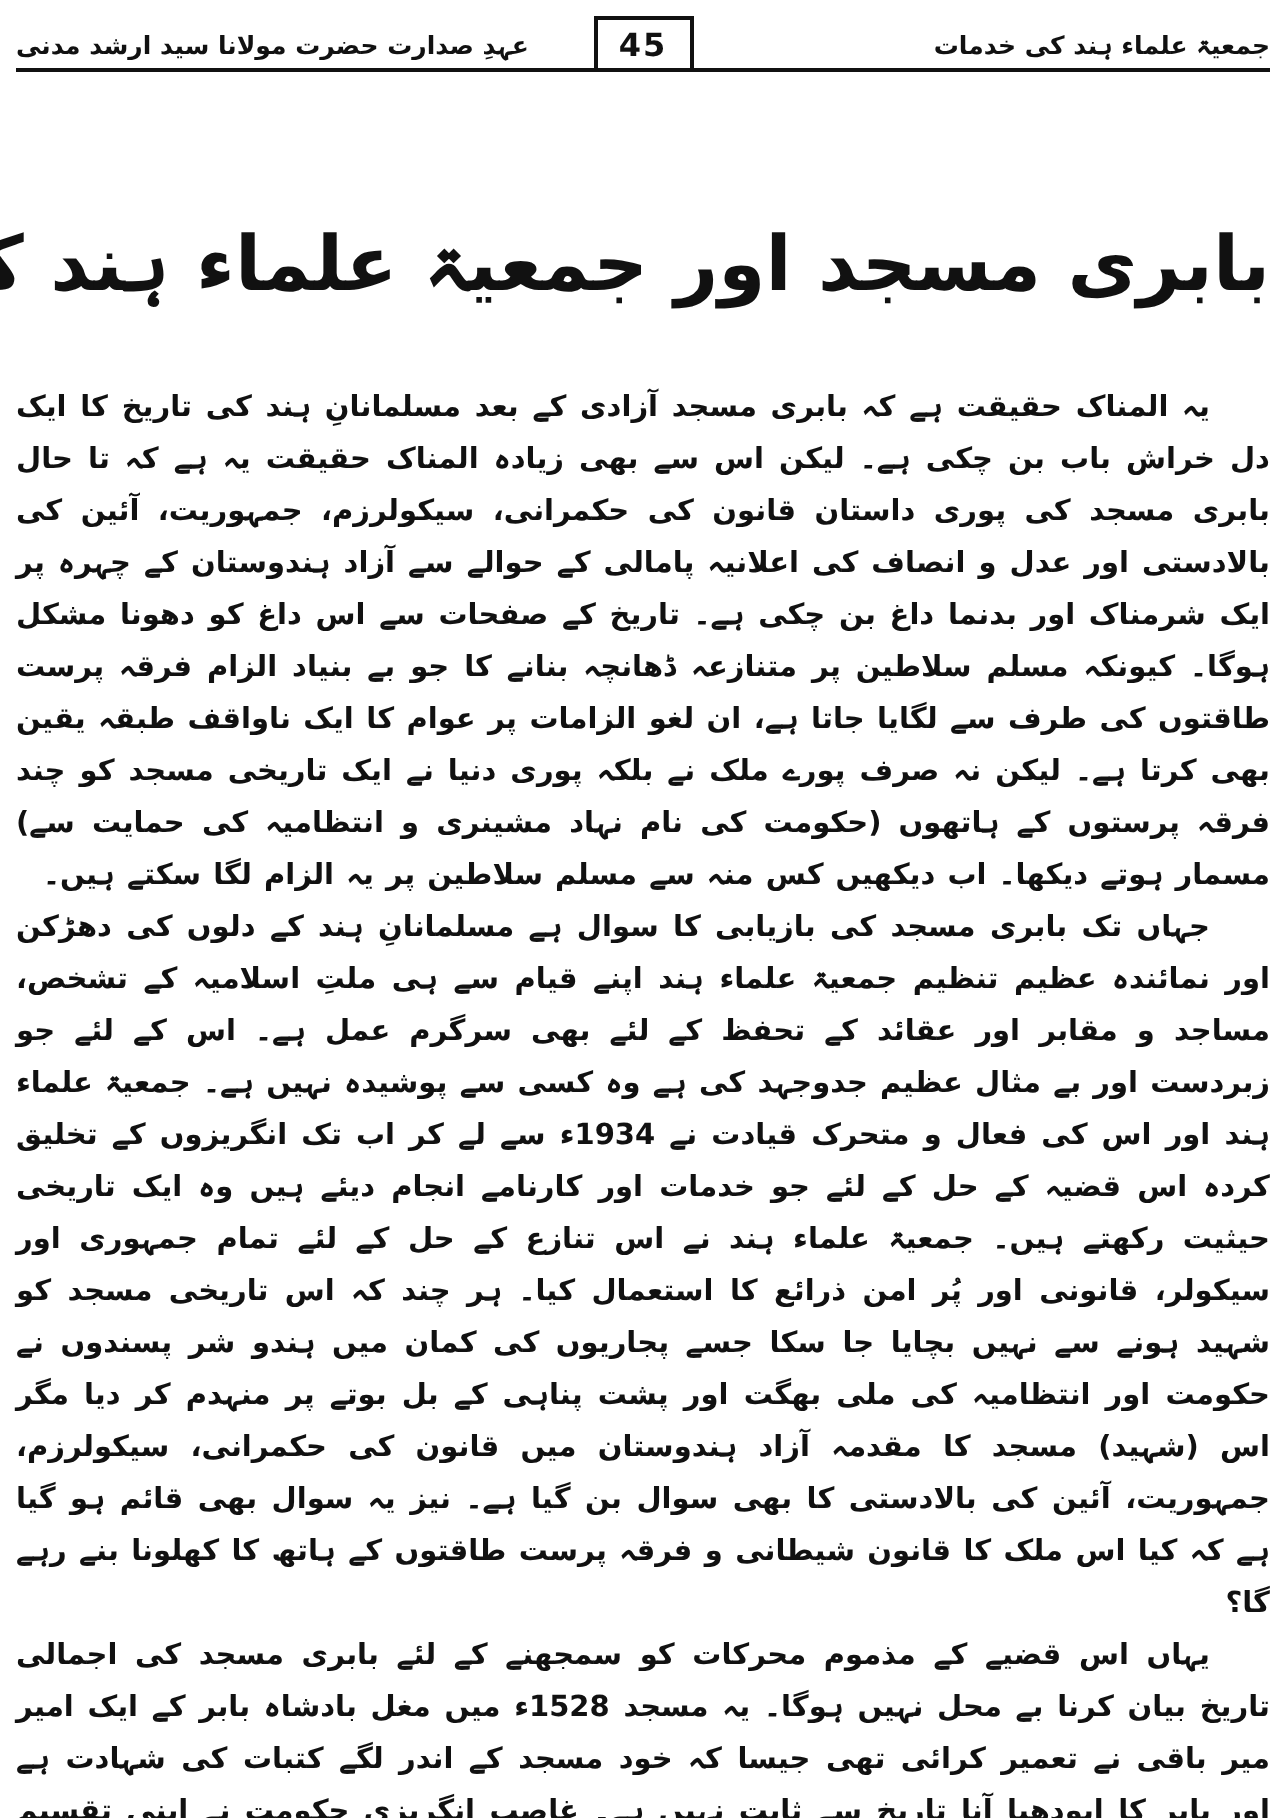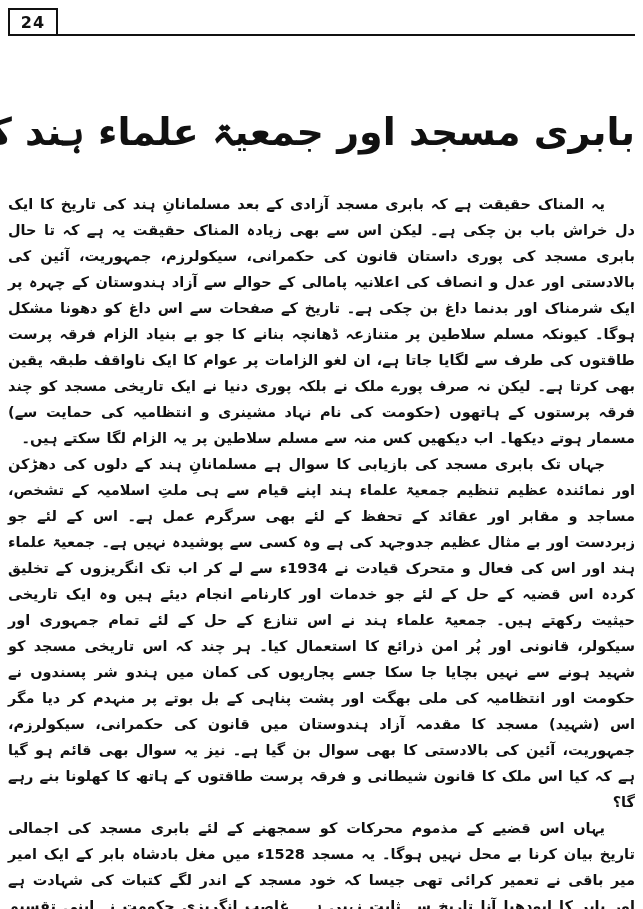--- a/index.html
+++ b/index.html
@@ -77,23 +77,25 @@
     margin: 0;
     font-weight: bold;
   }
 </style>
 </head>
 <body>
 
 <div class="page">
 
   <header class="header">
+    <div class="header-side left">عہدِ صدارت حضرت مولانا سید ارشد مدنی</div>
     <div class="page-num-box">
-      <span>24</span>
+      <span>45</span>
     </div>
+    <div class="header-side right">جمعیۃ علماء ہند کی خدمات</div>
   </header>
 
   <h1 class="chapter-title">بابری مسجد اور جمعیۃ علماء ہند کی جدوجہد</h1>
 
   <main class="body-text">
     <p>یہ المناک حقیقت ہے کہ بابری مسجد آزادی کے بعد مسلمانانِ ہند کی تاریخ کا ایک دل خراش باب بن چکی ہے۔ لیکن اس سے بھی زیادہ المناک حقیقت یہ ہے کہ تا حال بابری مسجد کی پوری داستان قانون کی حکمرانی، سیکولرزم، جمہوریت، آئین کی بالادستی اور عدل و انصاف کی اعلانیہ پامالی کے حوالے سے آزاد ہندوستان کے چہرہ پر ایک شرمناک اور بدنما داغ بن چکی ہے۔ تاریخ کے صفحات سے اس داغ کو دھونا مشکل ہوگا۔ کیونکہ مسلم سلاطین پر متنازعہ ڈھانچہ بنانے کا جو بے بنیاد الزام فرقہ پرست طاقتوں کی طرف سے لگایا جاتا ہے، ان لغو الزامات پر عوام کا ایک ناواقف طبقہ یقین بھی کرتا ہے۔ لیکن نہ صرف پورے ملک نے بلکہ پوری دنیا نے ایک تاریخی مسجد کو چند فرقہ پرستوں کے ہاتھوں (حکومت کی نام نہاد مشینری و انتظامیہ کی حمایت سے) مسمار ہوتے دیکھا۔ اب دیکھیں کس منہ سے مسلم سلاطین پر یہ الزام لگا سکتے ہیں۔</p>
     <p>جہاں تک بابری مسجد کی بازیابی کا سوال ہے مسلمانانِ ہند کے دلوں کی دھڑکن اور نمائندہ عظیم تنظیم جمعیۃ علماء ہند اپنے قیام سے ہی ملتِ اسلامیہ کے تشخص، مساجد و مقابر اور عقائد کے تحفظ کے لئے بھی سرگرم عمل ہے۔ اس کے لئے جو زبردست اور بے مثال عظیم جدوجہد کی ہے وہ کسی سے پوشیدہ نہیں ہے۔ جمعیۃ علماء ہند اور اس کی فعال و متحرک قیادت نے 1934ء سے لے کر اب تک انگریزوں کے تخلیق کردہ اس قضیہ کے حل کے لئے جو خدمات اور کارنامے انجام دیئے ہیں وہ ایک تاریخی حیثیت رکھتے ہیں۔ جمعیۃ علماء ہند نے اس تنازع کے حل کے لئے تمام جمہوری اور سیکولر، قانونی اور پُر امن ذرائع کا استعمال کیا۔ ہر چند کہ اس تاریخی مسجد کو شہید ہونے سے نہیں بچایا جا سکا جسے پجاریوں کی کمان میں ہندو شر پسندوں نے حکومت اور انتظامیہ کی ملی بھگت اور پشت پناہی کے بل بوتے پر منہدم کر دیا مگر اس (شہید) مسجد کا مقدمہ آزاد ہندوستان میں قانون کی حکمرانی، سیکولرزم، جمہوریت، آئین کی بالادستی کا بھی سوال بن گیا ہے۔ نیز یہ سوال بھی قائم ہو گیا ہے کہ کیا اس ملک کا قانون شیطانی و فرقہ پرست طاقتوں کے ہاتھ کا کھلونا بنے رہے گا؟</p>
     <p>یہاں اس قضیے کے مذموم محرکات کو سمجھنے کے لئے بابری مسجد کی اجمالی تاریخ بیان کرنا بے محل نہیں ہوگا۔ یہ مسجد 1528ء میں مغل بادشاہ بابر کے ایک امیر میر باقی نے تعمیر کرائی تھی جیسا کہ خود مسجد کے اندر لگے کتبات کی شہادت ہے اور بابر کا ایودھیا آنا تاریخ سے ثابت نہیں ہے۔ غاصب انگریزی حکومت نے اپنی تقسیم کرو اور حکومت کرو کی پالیسی کے تحت دراصل اس قضیے کو کھڑا کیا۔ اپنی تاریخوں اور فیض آباد کے گزٹ میں بغیر کسی حوالے کے یہ لکھ دیا کہ بابر نے ہندوؤں کے مندر توڑے اور جس جگہ بابری مسجد ہے وہ دراصل رام جنم استھان ہے۔ انگریزوں کی اس سازش میں اودھ کے بعض امراء اور نواب بھی شامل ہو گئے جن کی ایما پر ہندوؤں نے سب سے پہلے مسجد سے باہر اس کے صحن میں رام چبوترہ اور سیتا کی رسوئی ہونے کا دعویٰ کر دیا۔ اودھ کے نواب نے مسجد سے باہر کی متصل اراضی ان کو دے دی جس پر رام چبوترہ اور سیتا کی رسوئی تعمیر کر لی گئی اور وہاں پوجا بھی شروع ہو گئی۔ معاملہ چلتا رہا۔ اس کے بعد سب سے پہلے مارچ 1934ء میں فرقہ پرست ہندو بلوائیوں نے مسجد میں گھس کر اس کے تقدس کو پامال کرنے کی کوشش کی، دیواروں کو نقصان پہنچایا اور مورتیوں کی تصویریں اس میں بنا دیں۔ اس وقت تحریکِ آزادی فیصلہ کن مرحلہ میں داخل ہو چکی تھی۔ معاملہ کی نزاکت کو محسوس کرتے ہوئے جمعیۃ علماء ہند کے صدر مولانا مفتی محمد کفایت اللہ دہلوی</p>
   </main>
 

